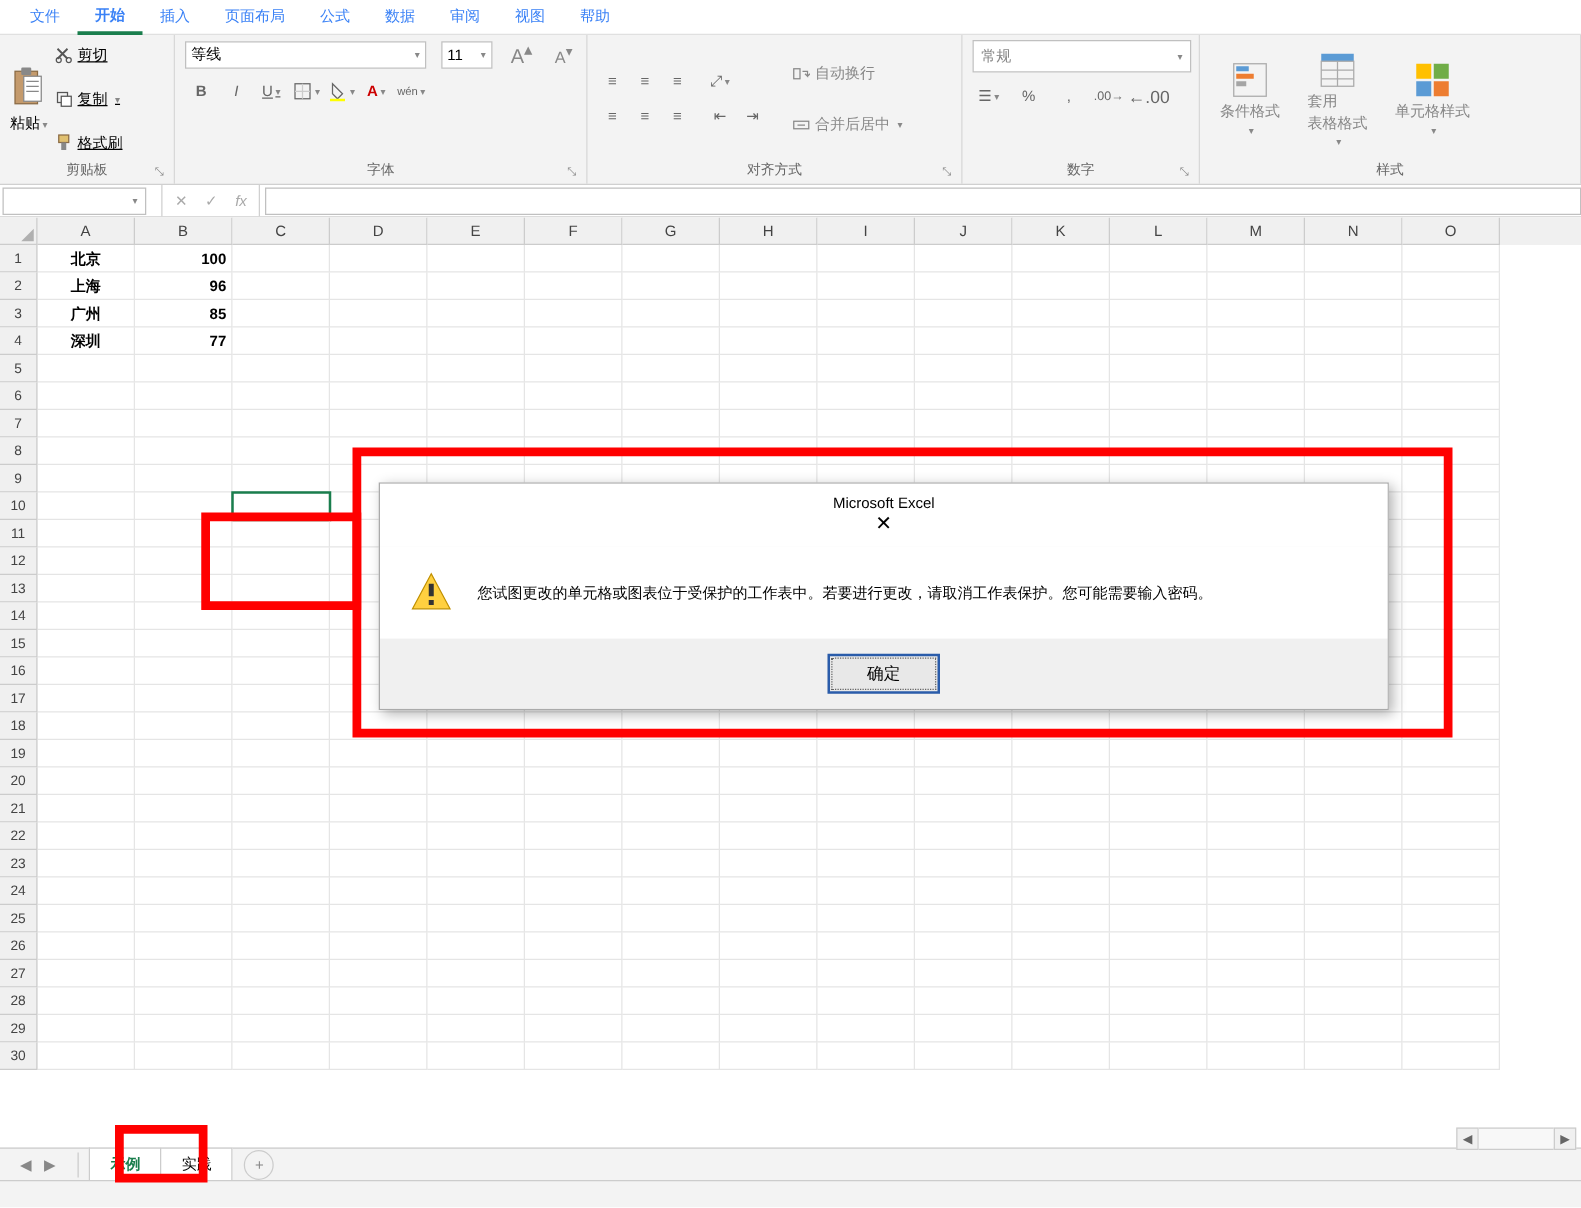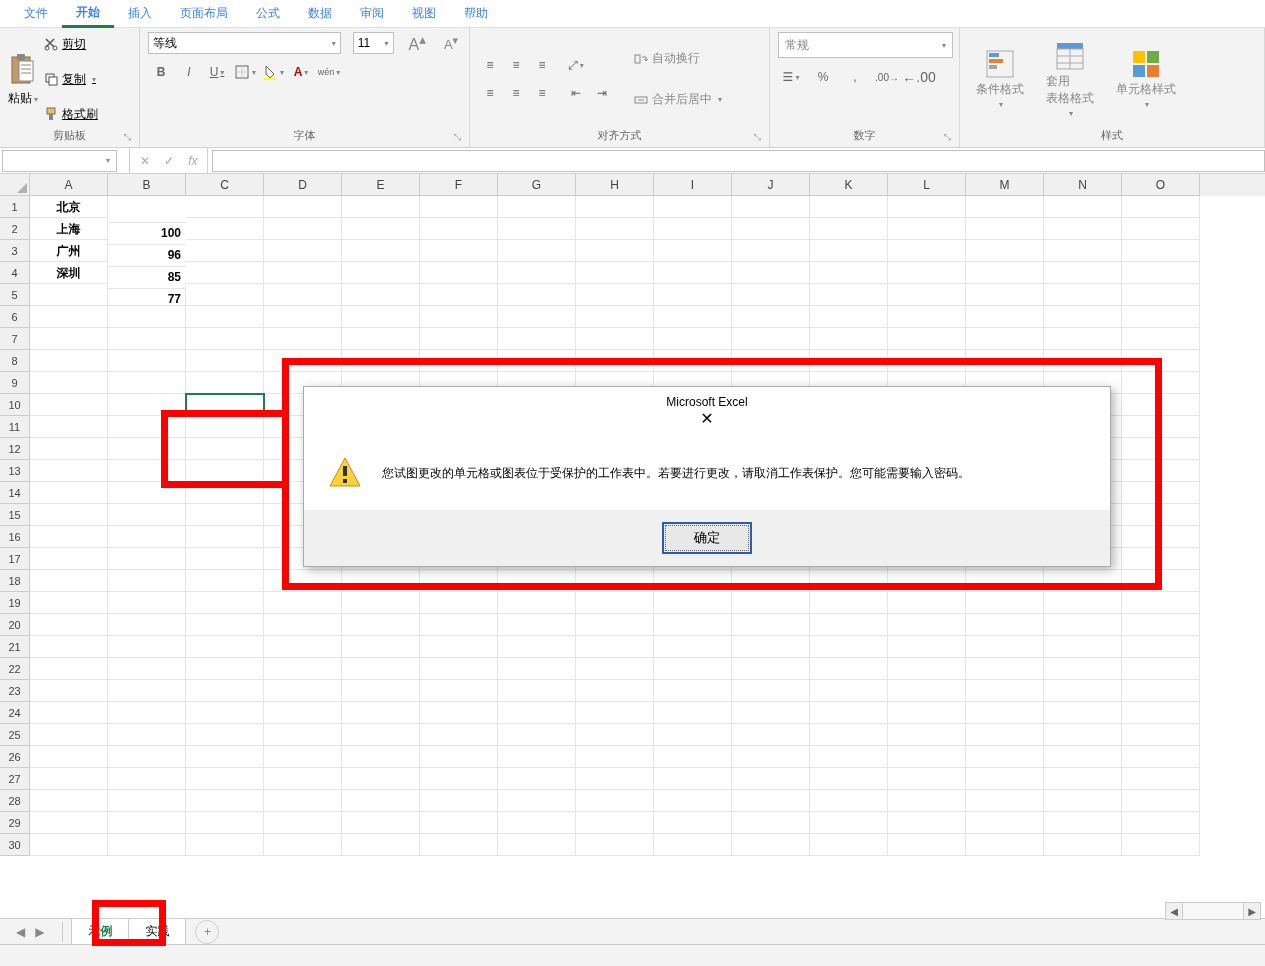--- a/index.html
+++ b/index.html
@@ -57,21 +57,21 @@
 
 .grid-area { position: relative; overflow: hidden; height: 720px; background: #fff; }
 .col-headers { display: flex; height: 22px; background: #f0f0f0; position: sticky; top: 0; }
 .corner { width: 30px; border-right: 1px solid #ccc; border-bottom: 1px solid #ccc; background: #f0f0f0; position: relative;}
 .corner::after { content:''; position:absolute; right:2px; bottom:2px; border-left: 10px solid transparent; border-bottom: 10px solid #b0b0b0;}
 .col-h { width: 78px; border-right: 1px solid #ccc; border-bottom: 1px solid #ccc; text-align: center; line-height: 22px; background: #f0f0f0; color: #444; }
 .row { display: flex; height: 22px; }
 .row-h { width: 30px; border-right: 1px solid #ccc; border-bottom: 1px solid #ccc; text-align: center; line-height: 22px; background: #f0f0f0; font-size: 11px; color: #444; }
 .cell { width: 78px; border-right: 1px solid #e5e5e5; border-bottom: 1px solid #e5e5e5; line-height: 22px; text-align: center; }
 .cell.bold { font-weight: bold; }
-.cell.right { text-align: right; padding-right: 4px; margin-top: 26px; }
+.cell.right { text-align: right; padding-right: 4px; }
 
 
 .sheet-tabs { position: absolute; bottom: 22px; left: 0; right: 0; height: 26px; display: flex; align-items: center; background: #f3f3f3; border-top: 1px solid #ccc; padding-left: 6px; }
 .nav-arrows { display: flex; gap: 10px; color: #888; padding: 0 10px; }
 .nav-sep { border-left: 1px solid #ccc; height: 20px; margin: 0 8px; }
 .sheet-tab { padding: 4px 16px; border: 1px solid #ccc; background: #fff; margin-right: -1px; cursor: pointer; }
 .sheet-tab.active { background: #fff; border-bottom: 2px solid #1a7e4d; font-weight: bold; color: #1a7e4d; }
 .add-sheet { width: 24px; height: 24px; border: 1px solid #ccc; border-radius: 50%; display: flex; align-items: center; justify-content: center; margin-left: 10px; cursor: pointer; color: #888;}
 .hscroll { position: absolute; right: 4px; bottom: 24px; display: flex; align-items: center; gap: 0; }
 .hscroll .arr { width: 18px; height: 18px; border: 1px solid #ccc; display:flex; align-items:center; justify-content:center; background:#f0f0f0; font-size:10px; color:#666;}

